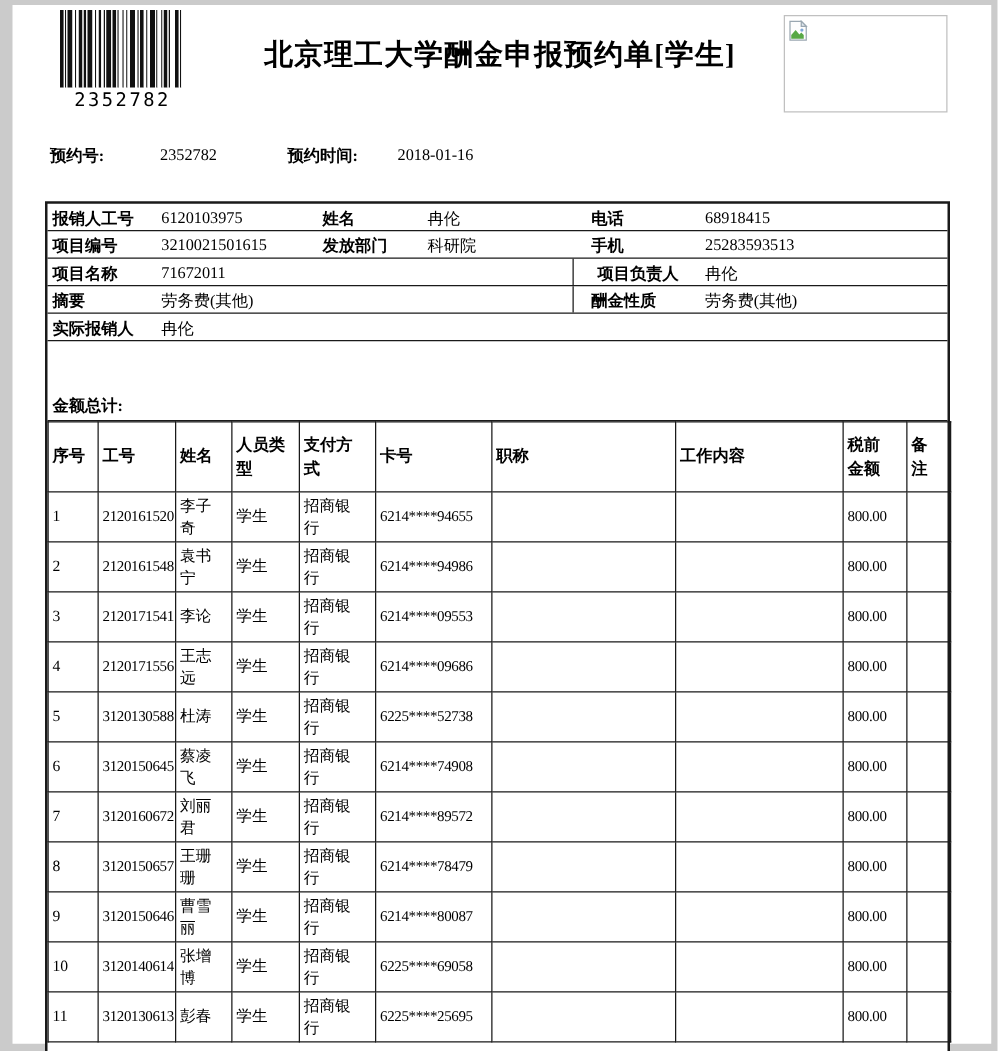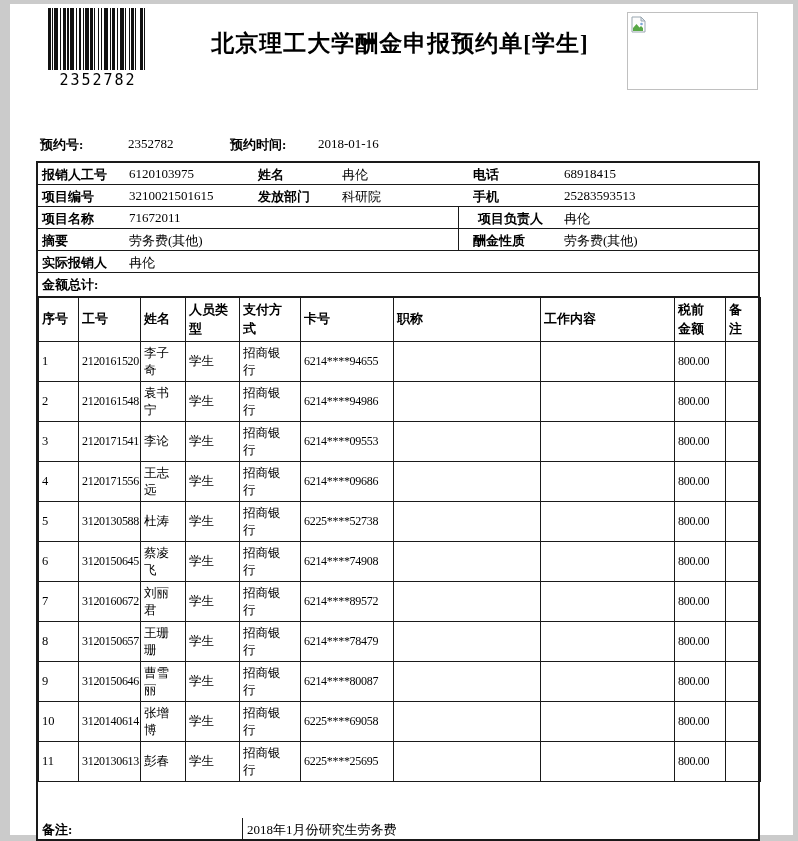--- a/index.html
+++ b/index.html
@@ -17,36 +17,36 @@
   .bars i { display:block; height:100%; }
   .bars i.b { background:#111; }
   .bars i.s { background:#fff; }
   .barcode-num { width:100%; text-align:center; font-size:15px; letter-spacing:2px; margin-top:1px; font-family:"DejaVu Sans Mono","Liberation Mono",monospace; }
 
   .doc-title { position:absolute; left:150px; top:28px; width:500px; text-align:center; font-size:23px; font-weight:bold; letter-spacing:1px; }
 
   .attach-box { position:absolute; left:627px; top:12px; width:129px; height:76px; border:1px solid #c0c0c0; background:#fff; }
   .attach-box svg { position:absolute; left:3px; top:3px; }
 
-  .resv-row { position:absolute; left:0; top:116px; width:798px; height:18px; font-size:13px;margin-top:20px; }
+  .resv-row { position:absolute; left:0; top:116px; width:798px; height:18px; font-size:13px; }
   .resv-row .lb { font-weight:bold; }
   .resv-row span { position:absolute; white-space:nowrap; }
 
   
   .docbox { position:absolute; left:36px; top:161px; width:720px; border:2px solid #1a1a1a; background:#fff; }
   .irow { position:relative; height:21px; border-bottom:1px solid #1a1a1a; font-size:13px; }
-  .irow.last { height:23px; }
+  .irow.last { height:23px;margin-top:40px; }
   .irow span { position:absolute; top:3px; white-space:nowrap; }
   .irow .lb { font-weight:bold; }
   .vline { position:absolute; top:0; bottom:0; width:0; border-left:1px solid #1a1a1a; }
 
   table.ptable { border-collapse:collapse; table-layout:fixed; width:720px; font-size:13px; }
   .ptable th, .ptable td { border:1px solid #1a1a1a; text-align:left; vertical-align:middle; padding:1px 2px 1px 3px; font-weight:normal; overflow:hidden; }
   .ptable th { font-weight:bold; padding-right:9px; line-height:1.45; }
-  .ptable thead tr { height:44px; }
+  .ptable thead tr { height:56px; }
   .ptable tbody tr { height:40px; }
   .ptable td { font-size:12.5px; line-height:1.35; }
   .ptable td.c1, .ptable td.c5, .ptable td.c8 { white-space:nowrap; letter-spacing:-0.3px; font-size:12px; }
   .ptable td.c2 { padding-right:9px; }
   .ptable td.c4 { padding-right:14px; }
 
   .total-row { position:relative; height:22px; border-bottom:1px solid #1a1a1a; font-size:13px; font-weight:bold; }
   .total-row .ttext { position:absolute; left:0; top:3px; width:636px; text-align:center; }
   .remark-row { position:relative; height:21px; font-size:13px;margin-top:36px; }
   .remark-row .lb { position:absolute; left:4px; top:3px; font-weight:bold; }

